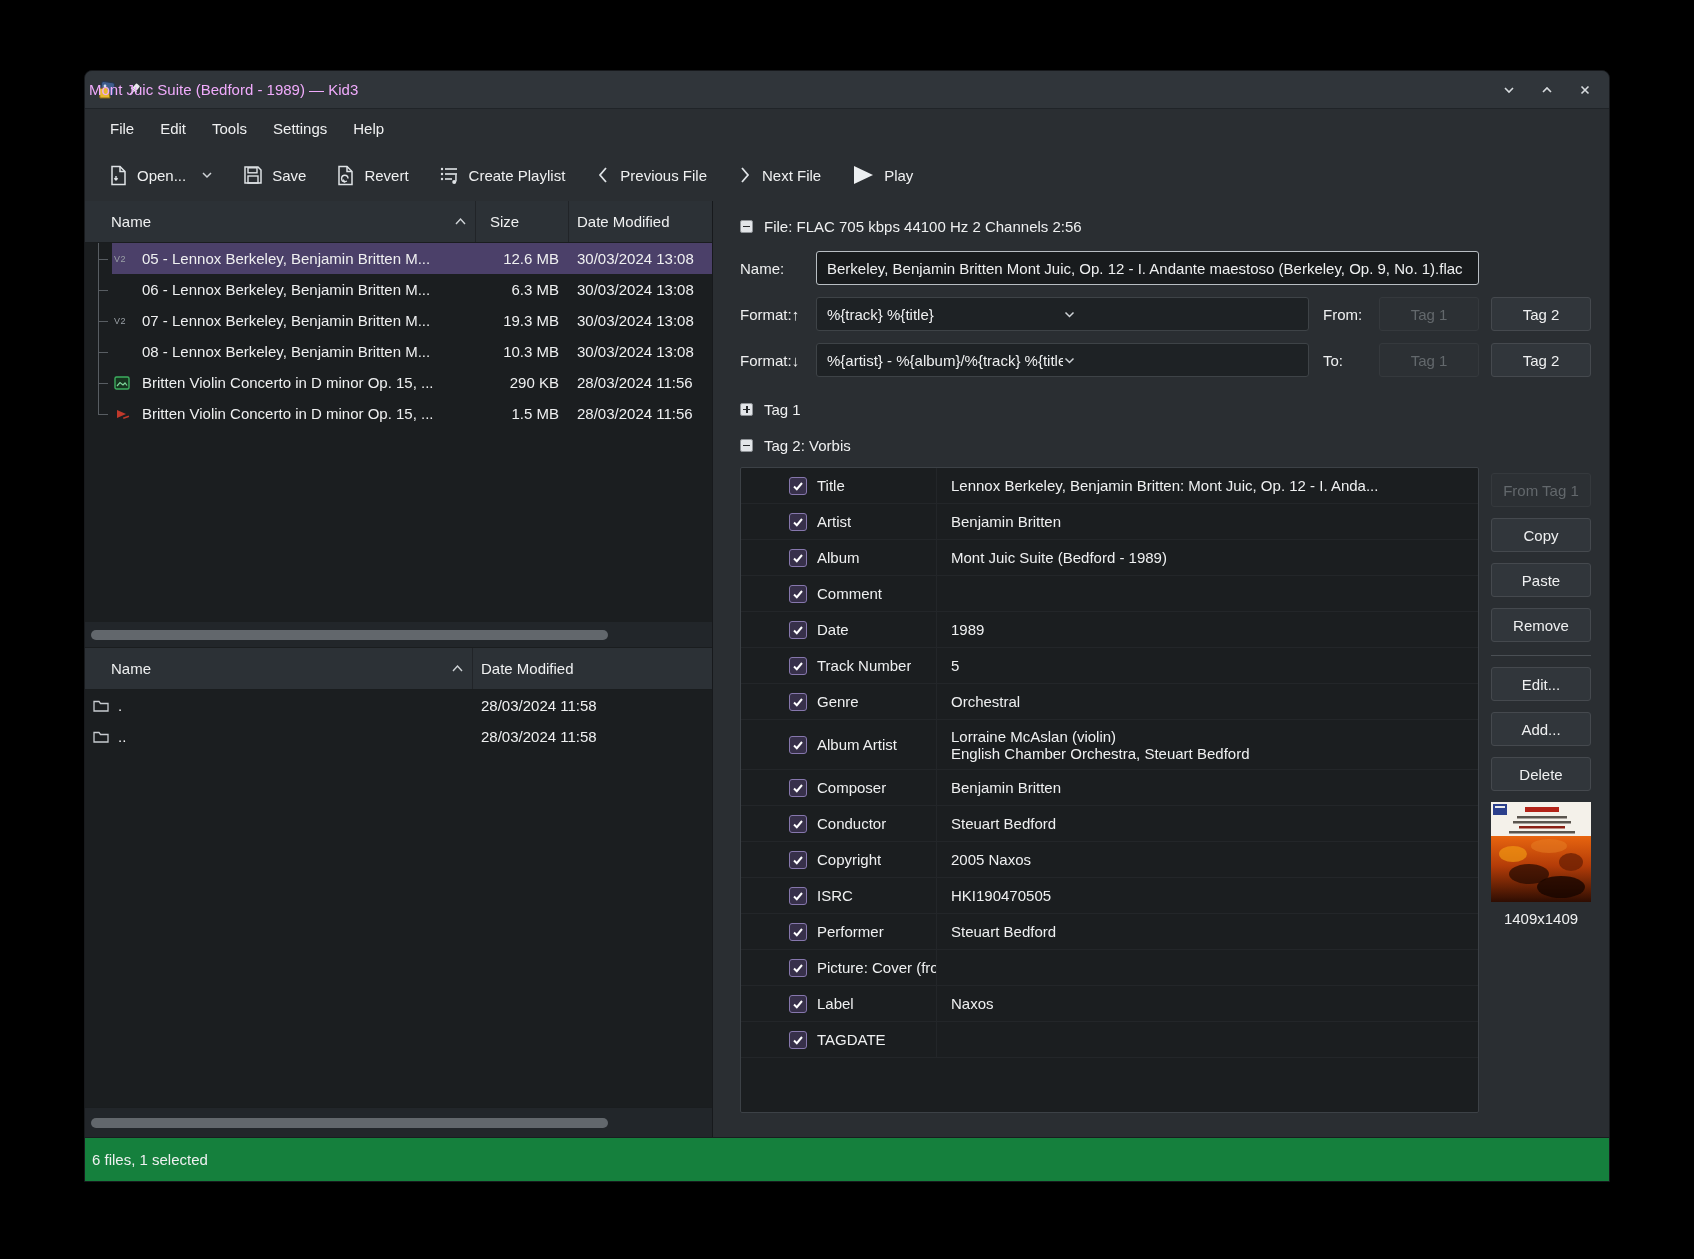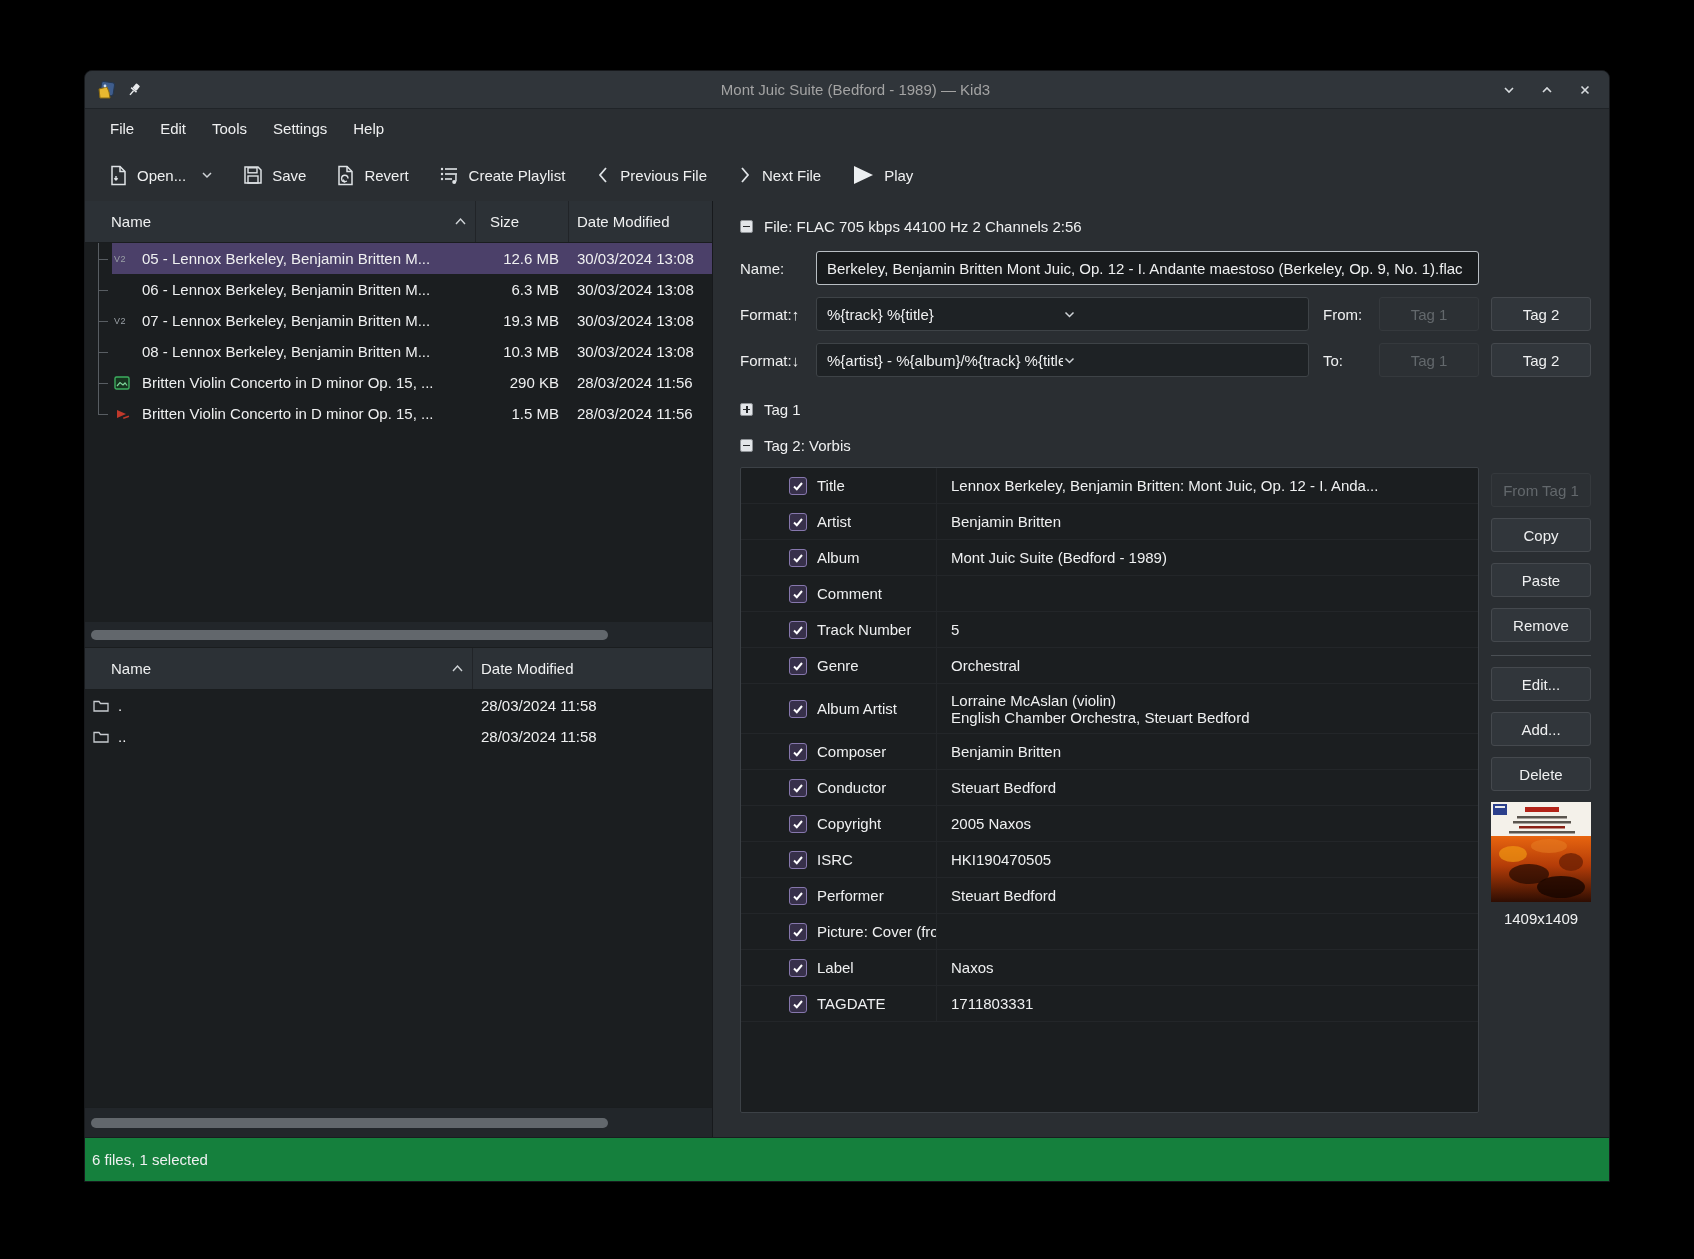--- a/index.html
+++ b/index.html
@@ -8,21 +8,21 @@
   .stage { position:relative; width:1694px; height:1259px; background:#000; }
 
   .window { position:absolute; left:84px; top:70px; width:1526px; height:1112px;
     background:#2a2e32; border-radius:8px 8px 0 0; overflow:hidden; display:flex; flex-direction:column;
     border:1px solid #17191c; }
 
   
   .titlebar { height:38px; background:#30353a; display:flex; align-items:center; position:relative;
     border-bottom:1px solid #202428; flex:0 0 auto; }
   .titlebar-left { display:flex; align-items:center; gap:10px; padding-left:12px; }
-  .title-text { position:absolute; left:17px; right:0; text-align:center; color:#a3a3a3; pointer-events:none; }
+  .title-text { position:absolute; left:4px; right:0; text-align:left; color:#f0abfc; pointer-events:none; }
   .titlebar-right { margin-left:auto; display:flex; align-items:center; gap:22px; padding-right:16px; }
   .winbtn { width:16px; height:16px; display:flex; align-items:center; justify-content:center; cursor:pointer; }
 
   
   .menubar { height:40px; display:flex; align-items:center; padding-left:12px; flex:0 0 auto; background:#2a2e32; }
   .menu-item { padding:0 13px; line-height:40px; color:#eff0f1; cursor:default; }
 
   
   .toolbar { height:52px; display:flex; align-items:center; padding-left:24px; gap:30px; flex:0 0 auto; background:#2a2e32; }
   .tb-item { display:flex; align-items:center; gap:9px; color:#eff0f1; }
@@ -508,20 +508,31 @@
               <span class="tname">Comment</span>
             </div>
           </div>
           <div class="trow">
             <div class="tcell-name">
               <span class="cbx">
                     <svg width="12" height="12" viewBox="0 0 12 12">
                       <polyline points="2,6.5 4.8,9.2 10,3" fill="none" stroke="#fff" stroke-width="2"></polyline>
                     </svg>
                   </span>
+              <span class="tname">Date</span>
+            </div>
+            <div class="tcell-val">1989</div>
+          </div>
+          <div class="trow">
+            <div class="tcell-name">
+              <span class="cbx">
+                    <svg width="12" height="12" viewBox="0 0 12 12">
+                      <polyline points="2,6.5 4.8,9.2 10,3" fill="none" stroke="#fff" stroke-width="2"></polyline>
+                    </svg>
+                  </span>
               <span class="tname">Track Number</span>
             </div>
             <div class="tcell-val">5</div>
           </div>
           <div class="trow">
             <div class="tcell-name">
               <span class="cbx">
                     <svg width="12" height="12" viewBox="0 0 12 12">
                       <polyline points="2,6.5 4.8,9.2 10,3" fill="none" stroke="#fff" stroke-width="2"></polyline>
                     </svg>
@@ -621,21 +632,20 @@
           </div>
           <div class="trow">
             <div class="tcell-name">
               <span class="cbx">
                     <svg width="12" height="12" viewBox="0 0 12 12">
                       <polyline points="2,6.5 4.8,9.2 10,3" fill="none" stroke="#fff" stroke-width="2"></polyline>
                     </svg>
                   </span>
               <span class="tname">TAGDATE</span>
             </div>
-            <div class="tcell-val">1711803331</div>
           </div>
 
           <div class="tfiller"></div>
         </div>
 
         <div class="side-col">
           <button class="btn disabled">From Tag 1</button>
           <button class="btn">Copy</button>
           <button class="btn">Paste</button>
           <button class="btn">Remove</button>

